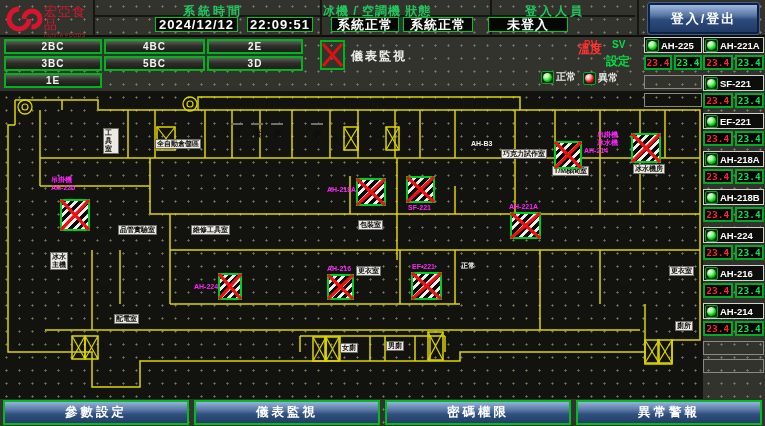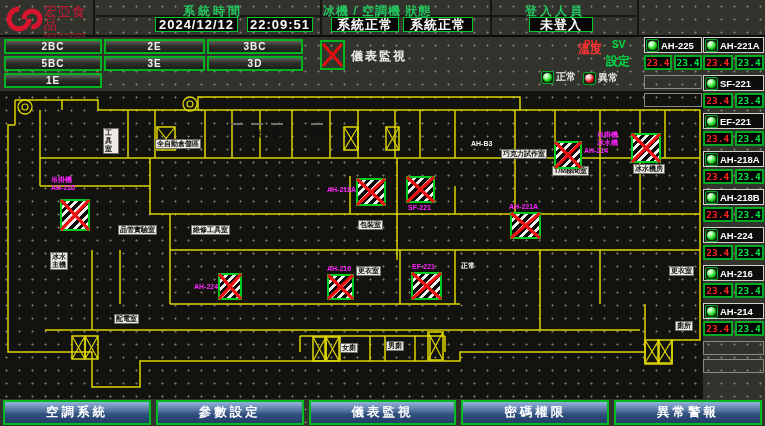--- a/index.html
+++ b/index.html
@@ -85,30 +85,31 @@
 
   <div class="hlabel" style="left:183px">系統時間</div>
   <div class="valbox" style="left:155px;top:17px;width:83px">2024/12/12</div>
   <div class="valbox" style="left:247px;top:17px;width:66px">22:09:51</div>
 
   <div class="hlabel" style="left:323px;letter-spacing:1px">冰機 / 空調機 狀態</div>
   <div class="valbox" style="left:331px;top:17px;width:68px">系統正常</div>
   <div class="valbox" style="left:403px;top:17px;width:70px">系統正常</div>
 
   <div class="hlabel" style="left:525px">登入人員</div>
-  <div class="valbox" style="left:529px;top:17px;width:64px">未登入</div>
-
+  <div class="valbox" style="left:488px;top:17px;width:80px">未登入</div>
+
+  <button id="login-btn">登入/登出</button>
 </div>
 
 <div id="zones">
     <button class="zbtn">2BC</button>
+    <button class="zbtn">4BC</button>
     <button class="zbtn">2E</button>
     <button class="zbtn">3BC</button>
     <button class="zbtn">5BC</button>
-    <button class="zbtn">3E</button>
     <button class="zbtn">3D</button>
     <button class="zbtn">1E</button>
   </div>
 
 <div id="commfail-box">
   <svg width="25" height="30" viewBox="0 0 25 30" style="position:absolute;left:-2px;top:-2px">
     <line x1="3" y1="4" x2="22" y2="26" stroke="#e01010" stroke-width="3"></line>
     <line x1="22" y1="4" x2="3" y2="26" stroke="#e01010" stroke-width="3"></line>
   </svg>
 </div>
@@ -358,21 +359,20 @@
       <div class="uvals">
         <div class="uval pv">23.4</div>
         <div class="uval sv">23.4</div>
       </div>
     </div>
     <div class="empty"></div>
     <div class="empty"></div>
   </div>
 
 <div id="nav">
-    <button class="nbtn">空調系統</button>
     <button class="nbtn">參數設定</button>
     <button class="nbtn">儀表監視</button>
     <button class="nbtn">密碼權限</button>
     <button class="nbtn">異常警報</button>
   </div>
 
 <div class="room chip" style="left: 103px; top: 128px; width: 16px;">工具室</div>
 <div class="room chip" style="left: 155px; top: 139px;">全自動倉儲區</div>
 <div class="room chip vert" style="left: 231px; top: 123px;">男更衣</div>
 <div class="room chip vert" style="left: 251px; top: 123px;">女更衣</div>

